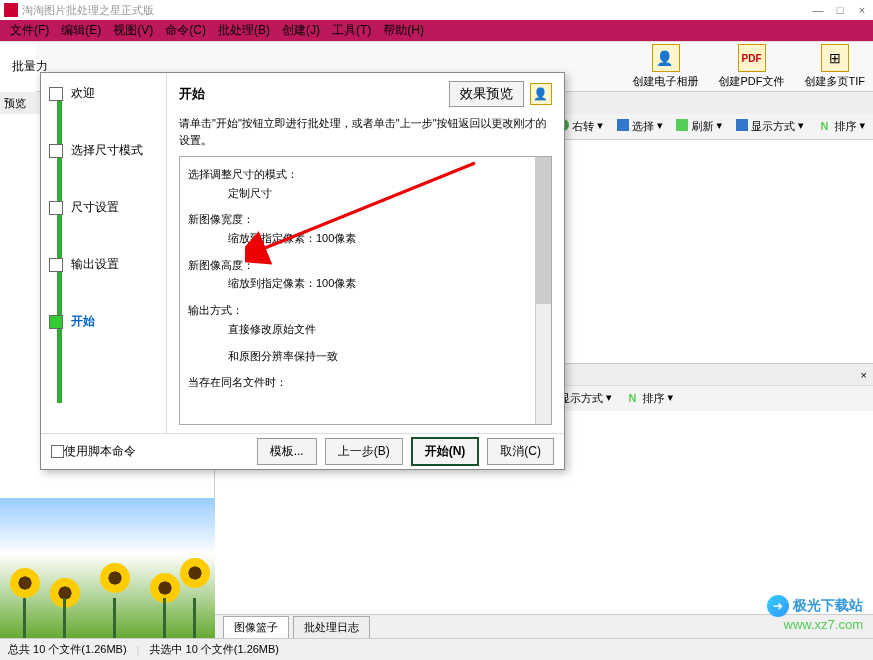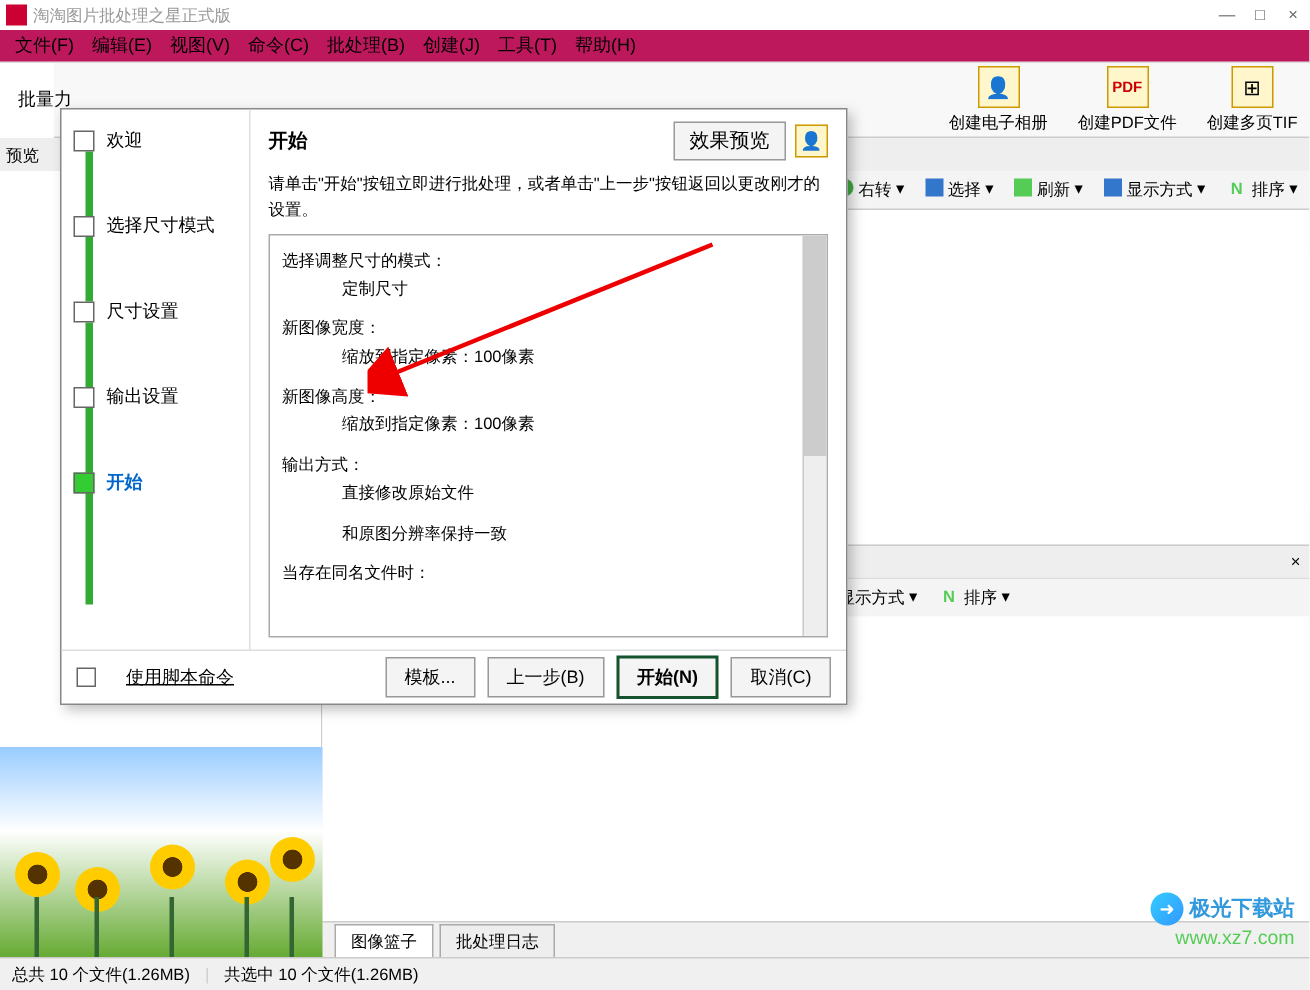--- a/index.html
+++ b/index.html
@@ -71,21 +71,21 @@
     .dlg-h-title { font-weight: bold; font-size: 13px; }
     .dlg-preview-btn { margin-left: auto; padding: 3px 10px; border: 1px solid #999; background: #f4f4f4; cursor: pointer; }
     .dlg-head-icon { width: 22px; height: 22px; margin-left: 6px; border: 1px solid #c90; background: #fff6cc; display: flex; align-items: center; justify-content: center; }
     .dlg-desc { font-size: 11px; margin-bottom: 8px; line-height: 1.5; }
     .dlg-settings { flex: 1; border: 1px solid #aaa; padding: 8px; font-size: 11px; overflow: auto; line-height: 1.7; position: relative; }
     .setting-group { margin-bottom: 8px; }
     .setting-indent { padding-left: 40px; }
     .dlg-scroll { position: absolute; right: 0; top: 0; bottom: 0; width: 16px; background: #eee; border-left: 1px solid #ccc; }
     .scroll-thumb { width: 100%; height: 55%; background: #ccc; }
     .dlg-footer { height: 36px; display: flex; align-items: center; padding: 0 10px; gap: 8px; border-top: 1px solid #ddd; }
-    .chk-wrap { display: flex; align-items: center; gap: 20px; text-decoration: underline; }
+    .chk-wrap { display: flex; align-items: center; gap: 0; }
     .chk { width: 13px; height: 13px; border: 1px solid #666; }
     .dlg-btn { padding: 4px 12px; border: 1px solid #999; background: #f4f4f4; cursor: pointer; font-size: 12px; }
     .dlg-btn.primary { border: 2px solid #14532d; font-weight: bold; }
     .spacer { flex: 1; }
     
     .arrow { position: absolute; top: 155px; left: 245px; z-index: 200; pointer-events: none; }
     
     .watermark { position: absolute; bottom: 28px; right: 10px; text-align: right; z-index: 50; }
     .wm-logo { display: flex; align-items: center; gap: 4px; justify-content: flex-end; }
     .wm-icon { width: 22px; height: 22px; border-radius: 50%; background: linear-gradient(135deg, #3cf, #39f); display: flex; align-items: center; justify-content: center; color: #fff; }

